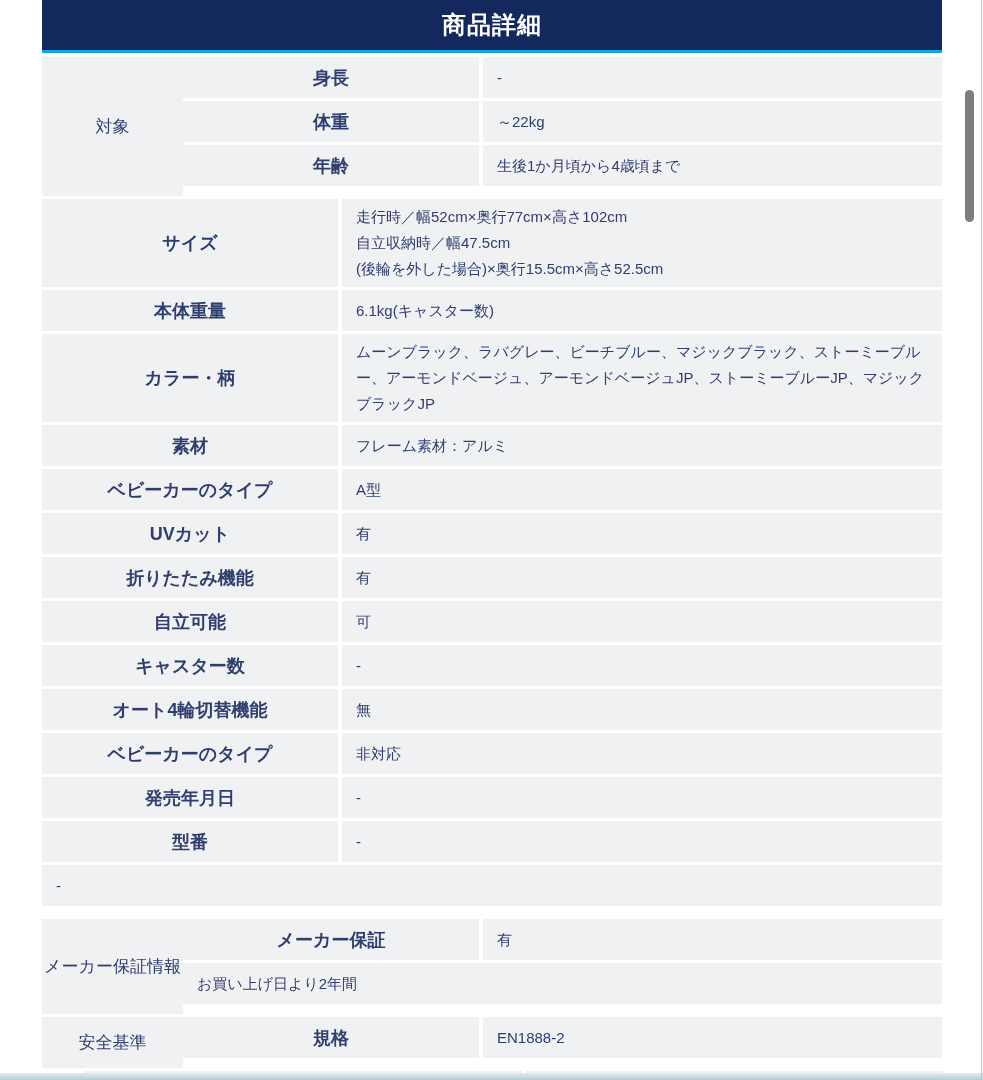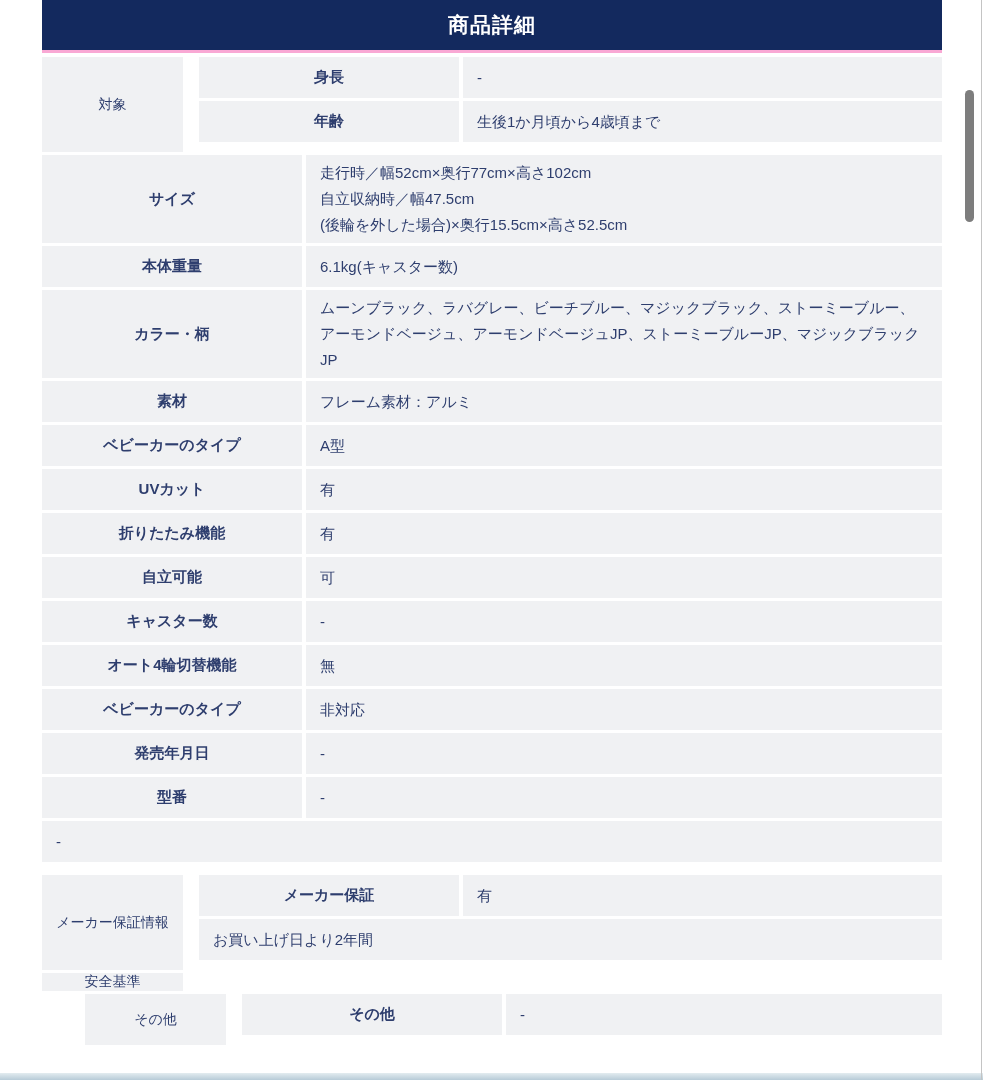--- a/index.html
+++ b/index.html
@@ -10,54 +10,54 @@
     height: 1080px;
     background: #ffffff;
     overflow: hidden;
     font-family: "Liberation Sans", "DejaVu Sans", sans-serif;
   }
   .header {
     position: absolute;
     left: 42px; top: 0;
     width: 900px; height: 53px;
     background: #13295e;
-    border-bottom: 3px solid #f9a8d4;
+    border-bottom: 3px solid #0ea5e9;
     display: flex; align-items: center; justify-content: center;
     color: #ffffff;
-    font-size: 21px;
+    font-size: 24px;
     font-weight: bold;
     letter-spacing: 1px;
   }
   .spec-table {
     position: absolute;
     left: 42px; top: 57px;
     width: 900px;
   }
   .group { display: flex; margin-bottom: 3px; }
   .group:last-child { margin-bottom: 0; padding-left: 43px; }
   .group-label {
     width: 141px;
-    margin-right: 16px;
+    margin-right: 0;
     background: #f0f1f3;
     display: flex; align-items: center; justify-content: center;
     color: #2e3e6e;
-    font-size: 14px;
+    font-size: 17px;
     text-align: center;
     flex-shrink: 0;
   }
   .rows { flex: 1; display: flex; flex-direction: column; }
   .row { display: flex; margin-bottom: 3px; }
   .row:last-child { margin-bottom: 10px; }
   .label {
-    width: 260px;
+    width: 296px;
     margin-right: 4px;
     background: #f0f1f3;
     display: flex; align-items: center; justify-content: center;
     color: #2e3e6e;
-    font-size: 15px;
+    font-size: 18px;
     font-weight: bold;
     min-height: 41px;
     text-align: center;
     flex-shrink: 0;
   }
   .value {
     flex: 1;
     background: #f0f1f3;
     display: flex; align-items: center;
     color: #2e3e6e;
@@ -97,20 +97,24 @@
   </div>
   <div class="spec-table" id="spec-table">
       <div class="group">
         <div class="group-label">対象</div>
         <div class="rows">
           <div class="row">
             <div class="label">身長</div>
             <div class="value">-</div>
           </div>
           <div class="row">
+            <div class="label">体重</div>
+            <div class="value">～22kg</div>
+          </div>
+          <div class="row">
             <div class="label">年齢</div>
             <div class="value">生後1か月頃から4歳頃まで</div>
           </div>
         </div>
       </div>
       <div class="group">
         <div class="rows">
           <div class="row tall">
             <div class="label">サイズ</div>
             <div class="value">走行時／幅52cm×奥行77cm×高さ102cm
@@ -177,20 +181,26 @@
             <div class="label">メーカー保証</div>
             <div class="value">有</div>
           </div>
           <div class="row">
             <div class="value">お買い上げ日より2年間</div>
           </div>
         </div>
       </div>
       <div class="group">
         <div class="group-label">安全基準</div>
+        <div class="rows">
+          <div class="row">
+            <div class="label">規格</div>
+            <div class="value">EN1888-2</div>
+          </div>
+        </div>
       </div>
       <div class="group">
         <div class="group-label">その他</div>
         <div class="rows">
           <div class="row">
             <div class="label">その他</div>
             <div class="value">-</div>
           </div>
         </div>
       </div>

